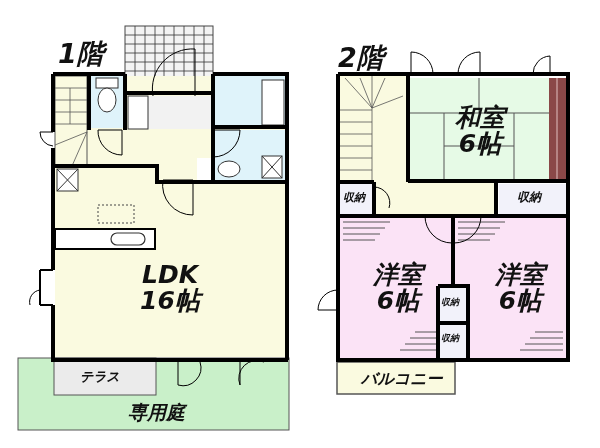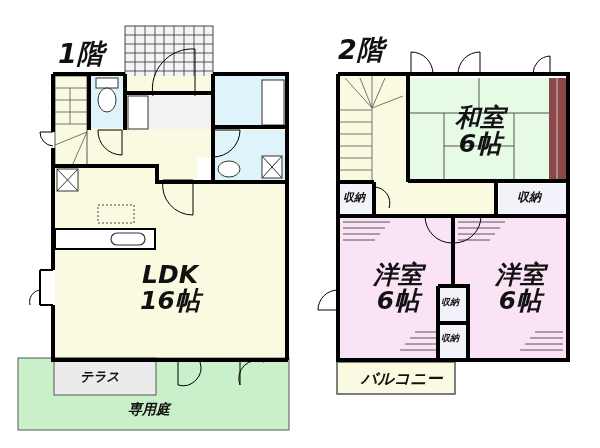--- a/index.html
+++ b/index.html
@@ -177,28 +177,28 @@
     <path d="M480,52 L480,74 M480,52 A22,22 0 0 0 458,74"></path>
     <path d="M550,56 L550,74 M550,56 A18,18 0 0 0 533,74"></path>
     <path d="M374,187 A16,16 0 0 1 389,208"></path>
     <path d="M425,216 A27,27 0 0 0 452,243"></path>
     <path d="M454,243 A27,27 0 0 0 481,216"></path>
     <path d="M338,310 L318,310 A20,20 0 0 1 338,290"></path>
   </g>
 </svg>
 
 <div class="lbl floor-title" style="left:58px;top:40px;">1階</div>
-<div class="lbl floor-title" style="left:338px;top:36px;text-align:right;">2階</div>
+<div class="lbl floor-title" style="left:338px;top:44px;text-align:right;">2階</div>
 
 <div class="abs" style="left:110px;top:262px;width:120px;">
   <div class="lbl room-big" style="position:relative;font-style:italic;">LDK</div>
   <div class="lbl room-big" style="position:relative;">16帖</div>
 </div>
 <div class="lbl" style="left:80px;top:370px;font-size:13px;">テラス</div>
-<div class="lbl" style="left:128px;top:403px;font-size:14px;font-family:Liberation Serif, serif;">専用庭</div>
+<div class="lbl" style="left:128px;top:403px;font-size:19px;">専用庭</div>
 
 <div class="abs" style="left:430px;top:105px;width:100px;">
   <div class="lbl room-big" style="position:relative;">和室</div>
   <div class="lbl room-big" style="position:relative;">6帖</div>
 </div>
 <div class="abs" style="left:358px;top:262px;width:80px;">
   <div class="lbl room-big" style="position:relative;">洋室</div>
   <div class="lbl room-big" style="position:relative;">6帖</div>
 </div>
 <div class="abs" style="left:480px;top:262px;width:80px;">

